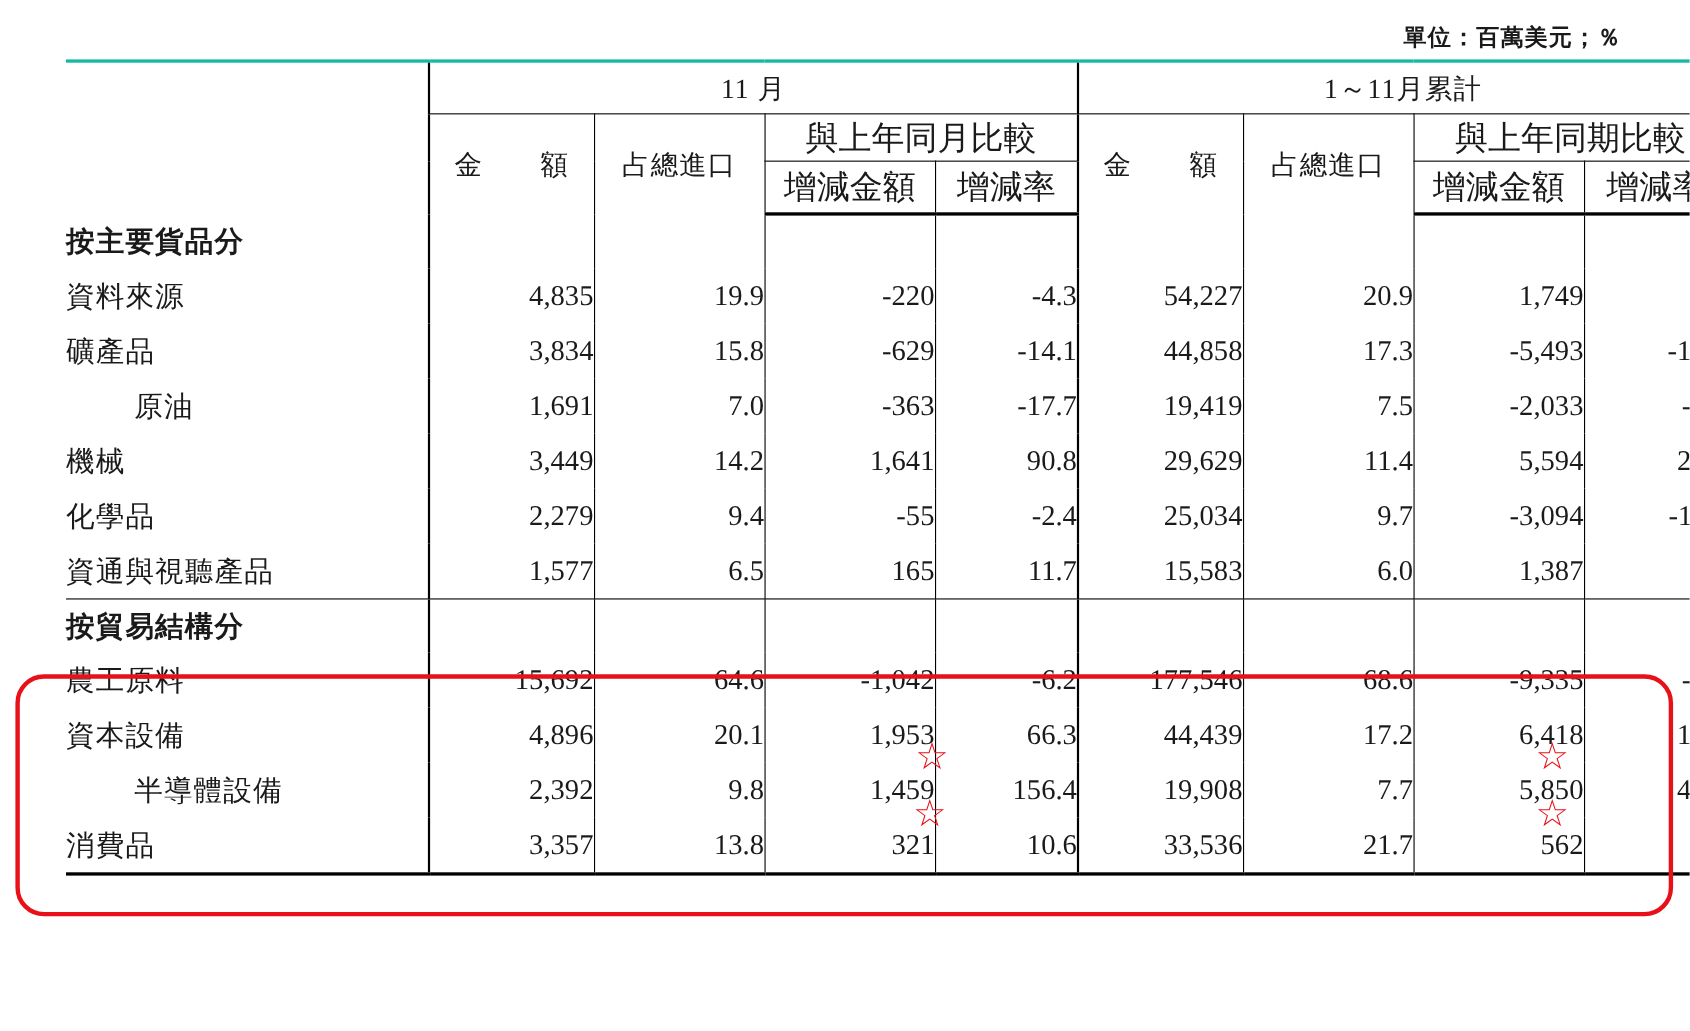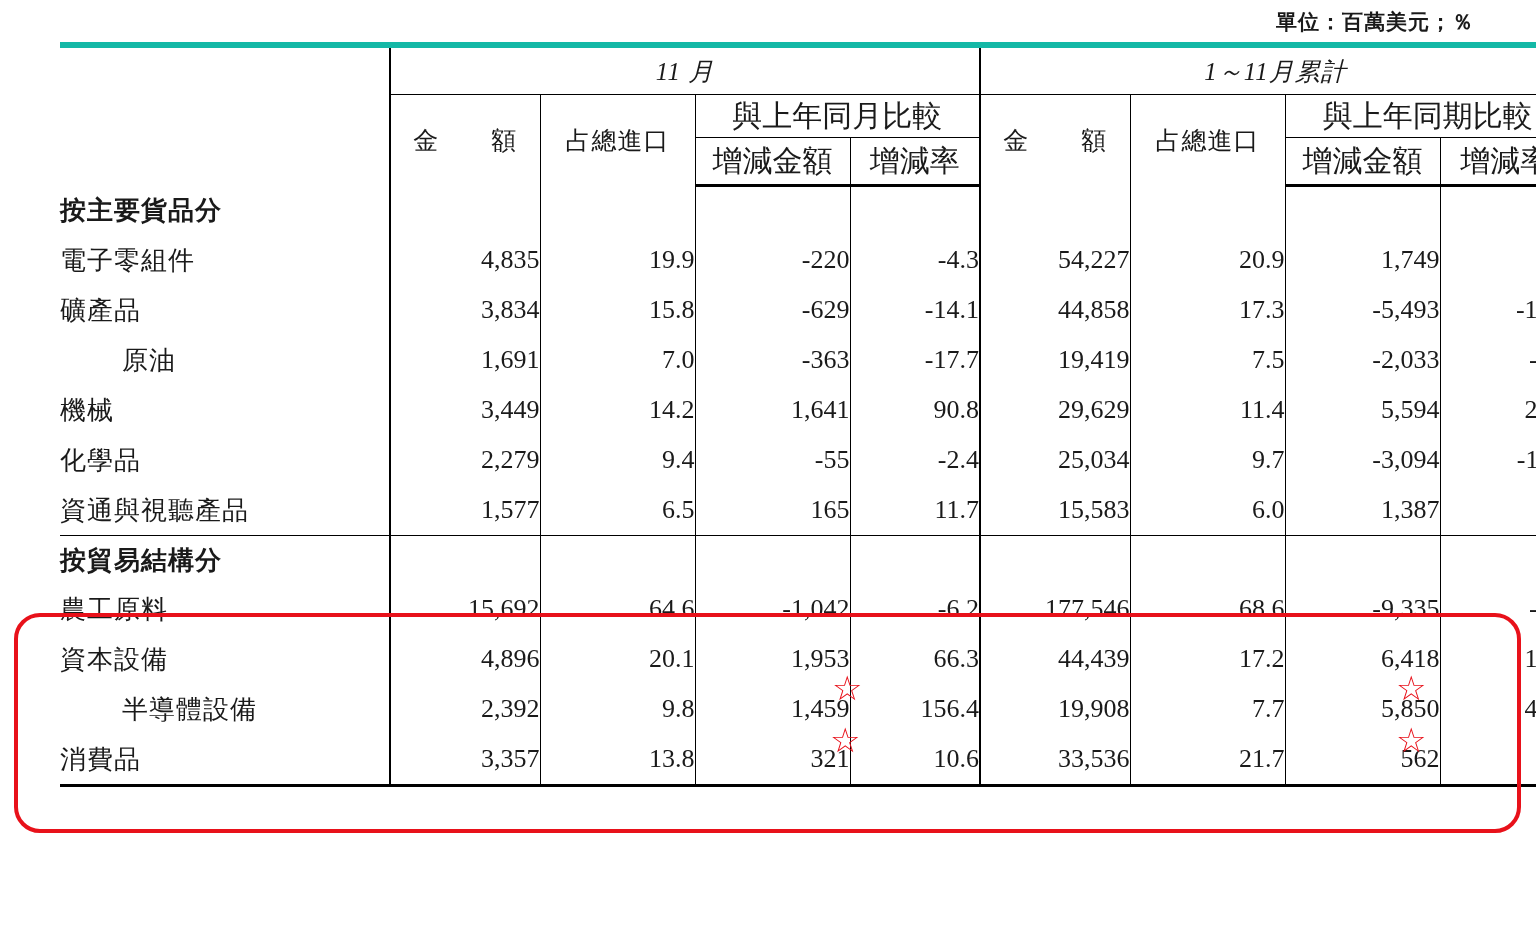--- a/index.html
+++ b/index.html
@@ -13,21 +13,21 @@
     font-family: "Liberation Serif", "DejaVu Serif", serif;
     color: #1a1a1a;
     position: relative;
     overflow: hidden;
   }
   .page {
     position: relative;
     width: 1536px;
     height: 937px;
     box-sizing: border-box;
-    padding: 0 40px;
+    padding: 12px 40px;
   }
   .unit-line {
     text-align: right;
     font-size: 21px;
     font-weight: 700;
     letter-spacing: 1px;
     padding: 8px 22px 6px 0;
     font-family: "Liberation Serif", "DejaVu Serif", serif;
   }
   table.main {
@@ -50,21 +50,21 @@
     letter-spacing: 1px;
     white-space: nowrap;
   }
   .hdr-sm {
     text-align: center;
     font-weight: 700;
     font-size: 30px;
     letter-spacing: 0px;
     white-space: nowrap;
   }
-  .b-top { border-top: 6px solid #14b8a6; font-style: italic; }
+  .b-top { border-top: 3px solid #14b8a6; }
   .b-bottom { border-bottom: 3px solid #000; }
   .b-thin-bottom { border-bottom: 1.5px solid #000; }
   .b-right { border-right: 1.5px solid #000; }
   .b-right-thick { border-right: 2.5px solid #000; }
 
   .rowlabel {
     text-align: left;
     padding-left: 24px;
     white-space: nowrap;
     font-size: 26px;
@@ -164,21 +164,21 @@
           <td class="b-right"></td>
           <td class="b-right"></td>
           <td class="b-right-thick"></td>
         <td class="b-right"></td>
           <td class="b-right"></td>
           <td class="b-right"></td>
           <td></td>
       </tr>
 
       <tr class="datarow">
-        <td class="rowlabel b-right-thick">電子零組件</td>
+        <td class="rowlabel b-right-thick">資料來源</td>
         <td class="num b-right">4,835</td>
         <td class="num b-right">19.9</td>
         <td class="num b-right">-220</td>
         <td class="num b-right-thick">-4.3</td>
         <td class="num b-right">54,227</td>
         <td class="num b-right">20.9</td>
         <td class="num b-right">1,749</td>
         <td class="num">3.3</td>
       </tr>
       <tr class="datarow">

